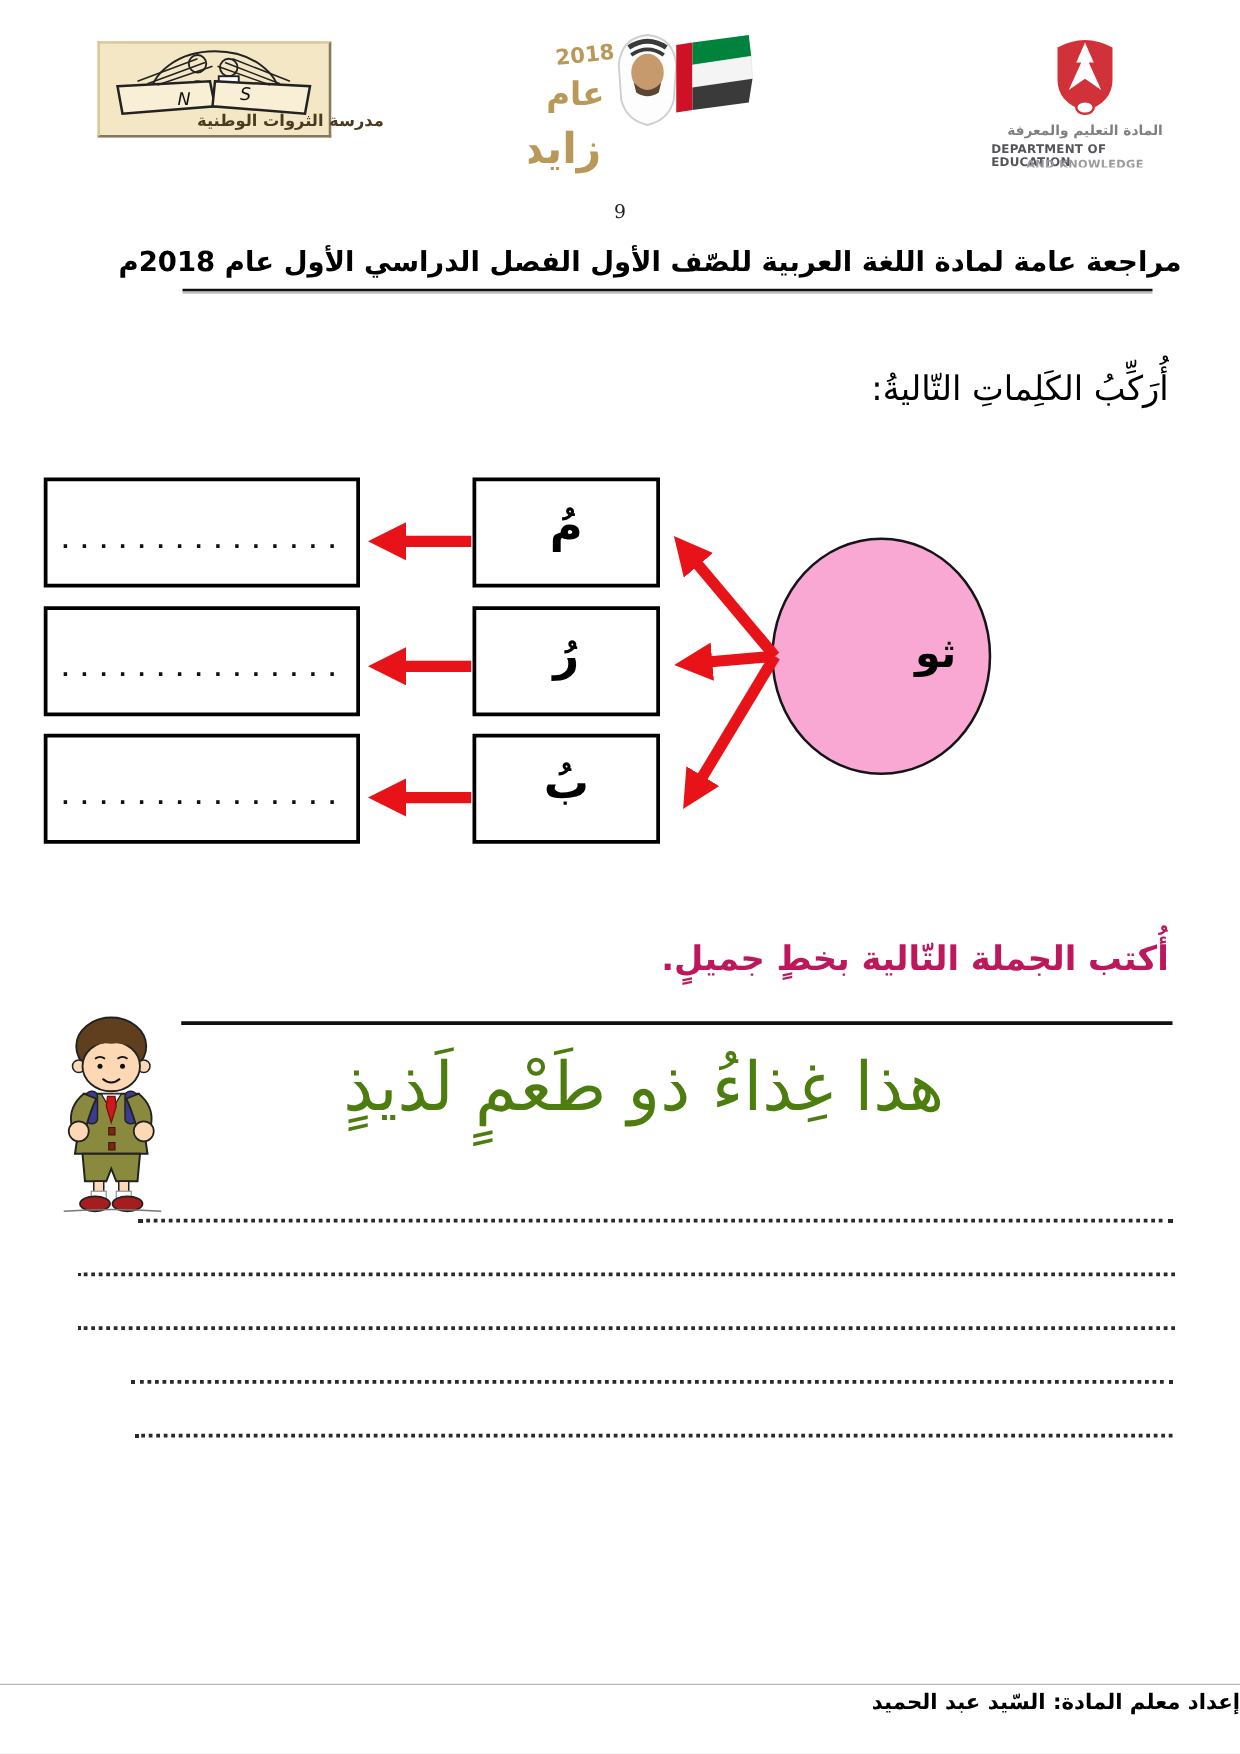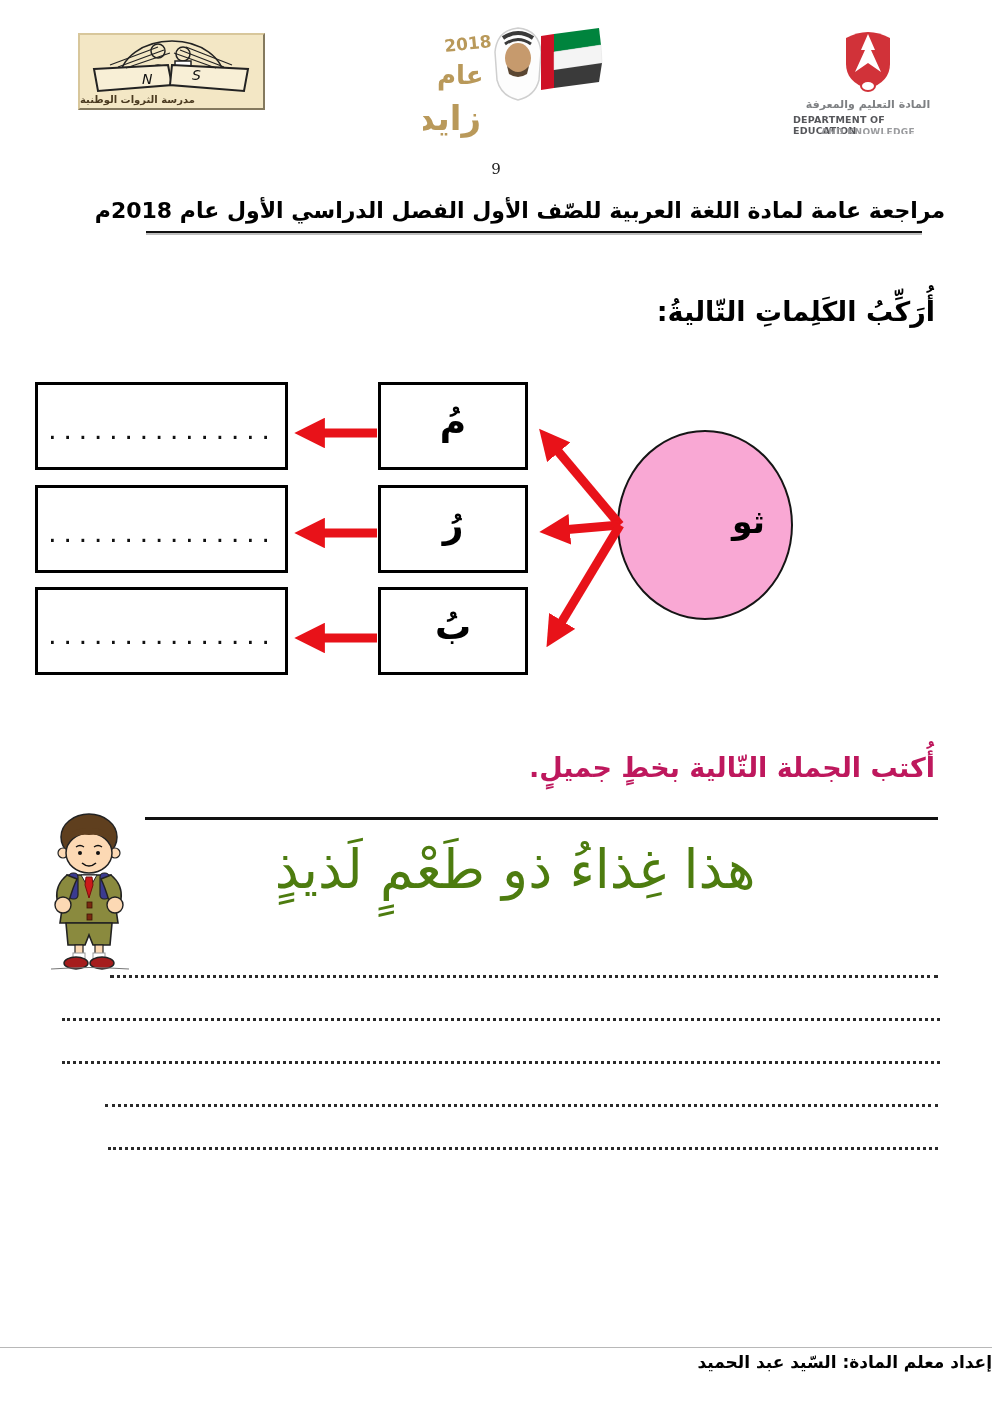--- a/index.html
+++ b/index.html
@@ -23,21 +23,21 @@
     position:absolute;top:198px;left:0;width:100%;text-align:center;direction:rtl;
     font-size:22px;font-weight:bold;color:#000;padding-left:24px;
   }
   .title-underline{
     position:absolute;top:231px;left:146px;width:776px;height:0;
     border-top:2px solid #111;box-shadow:0 2px 0 rgba(0,0,0,.25);
   }
   
   .sec1-heading{
     position:absolute;top:296px;right:57px;direction:rtl;
-    font-size:27px;font-weight:bold;color:#000;
+    font-size:27px;font-weight:normal;color:#000;
   }
   .diagram{position:absolute;top:370px;left:0;width:992px;height:320px;}
   .answer-box{
     position:absolute;left:35px;width:253px;height:88px;background:#fff;
     border:3px solid #000;box-sizing:border-box;display:flex;align-items:center;justify-content:center;
   }
   .answer-dots{
     font-family:"DejaVu Sans Mono",monospace;font-weight:bold;font-size:17px;
     letter-spacing:5px;color:#111;padding-top:14px;
   }
@@ -74,22 +74,22 @@
   .wl-3{top:1104px;left:105px;width:833px;}
   .wl-4{top:1147px;left:108px;width:830px;}
   
   .footer-rule{position:absolute;top:1347px;left:0;width:992px;height:0;border-top:1.5px solid #b8b8b8;}
   .footer-text{
     position:absolute;top:1352px;left:0;width:100%;text-align:right;direction:rtl;
     font-size:17px;font-weight:bold;color:#000;
   }
   
   .school-name{
-    position:absolute;bottom:3px;left:0;width:100%;text-align:left;direction:rtl;
-    font-size:10px;font-weight:bold;color:#4a3a20;
+    position:absolute;bottom:3px;left:0;width:100%;text-align:right;direction:rtl;
+    font-size:13px;font-weight:bold;color:#4a3a20;padding-left:44px;
   }
   .doe-ar{position:absolute;top:72px;left:0;width:100%;text-align:center;direction:rtl;font-size:11px;color:#7e8083;font-weight:bold;}
   .doe-en1{position:absolute;top:88px;left:0;width:100%;text-align:left;font-size:9.5px;color:#55565a;font-weight:bold;letter-spacing:.2px;}
   .doe-en2{position:absolute;top:101px;left:0;width:100%;text-align:center;font-size:9px;color:#9a9b9e;font-weight:bold;letter-spacing:.3px;}
 </style>
 </head>
 <body>
 
 <div class="page">
 

